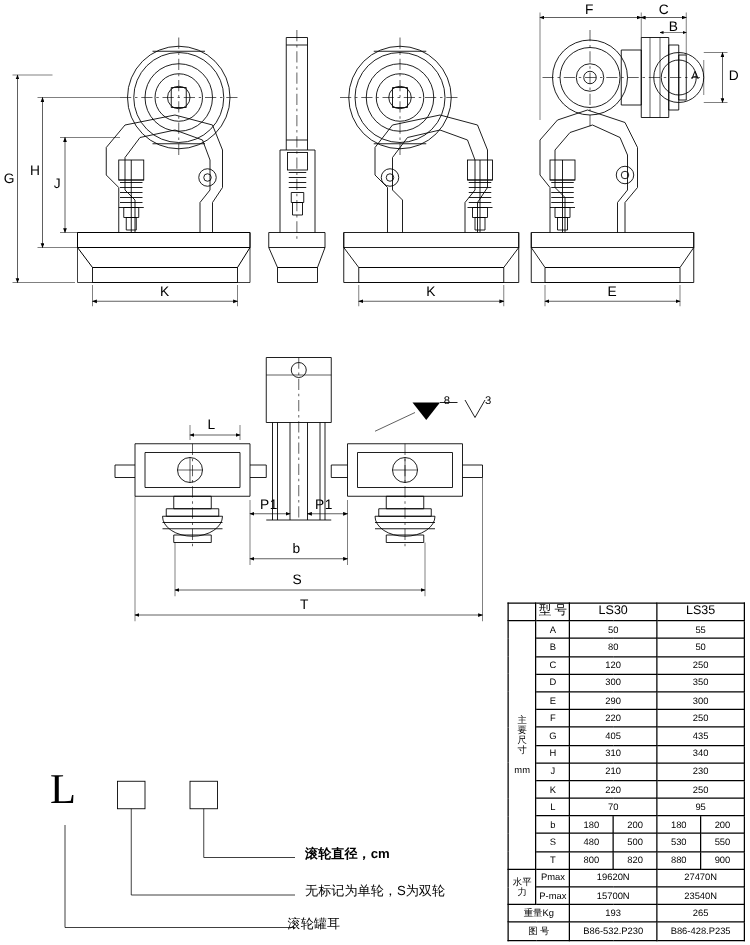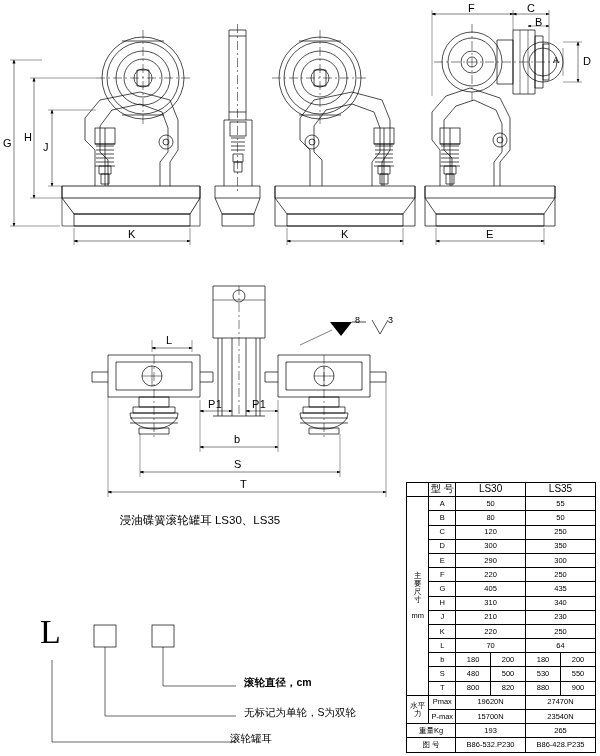--- a/index.html
+++ b/index.html
@@ -302,21 +302,20 @@
 
   <div class="cap" style="left:166px;top:334px;">L</div>
   <div class="cap" style="left:208px;top:398px;">P1</div>
   <div class="cap" style="left:252px;top:398px;">P1</div>
   <div class="cap" style="left:234px;top:433px;">b</div>
   <div class="cap" style="left:234px;top:458px;">S</div>
   <div class="cap" style="left:240px;top:478px;">T</div>
   <div class="cap" style="left:355px;top:315px;font-size:9px;">8</div>
   <div class="cap" style="left:388px;top:315px;font-size:9px;">3</div>
 
-  <div class="caption-main">浸油碟簧滚轮罐耳 LS30、LS35</div>
 
   <div class="bigL" style="left:40px;top:613px;">L</div>
   <div class="legend-label" style="left:244px;top:676px;font-weight:bold;">滚轮直径，cm</div>
   <div class="legend-label" style="left:244px;top:706px;">无标记为单轮，S为双轮</div>
   <div class="legend-label" style="left:230px;top:732px;">滚轮罐耳</div>
 
   <table class="spec-table">
     <tbody>
       <tr class="hdr">
         <td class="grp"></td>
@@ -372,21 +371,21 @@
         <td colspan="2">230</td>
       </tr>
       <tr>
         <td class="lbl">K</td>
         <td colspan="2">220</td>
         <td colspan="2">250</td>
       </tr>
       <tr>
         <td class="lbl">L</td>
         <td colspan="2">70</td>
-        <td colspan="2">64</td>
+        <td colspan="2">95</td>
       </tr>
 
       <tr>
         <td class="lbl">b</td>
         <td class="val">180</td>
         <td class="val">200</td>
         <td class="val">180</td>
         <td class="val">200</td>
       </tr>
       <tr>

